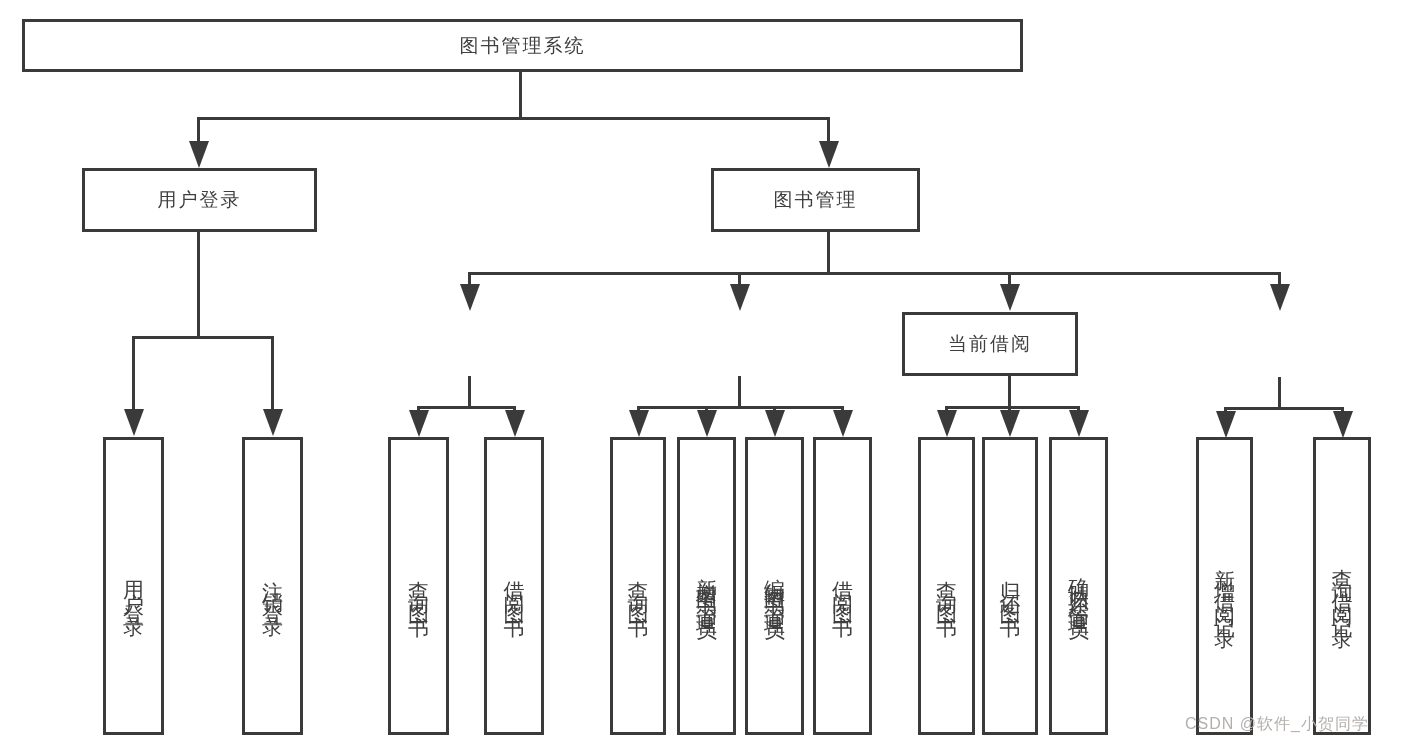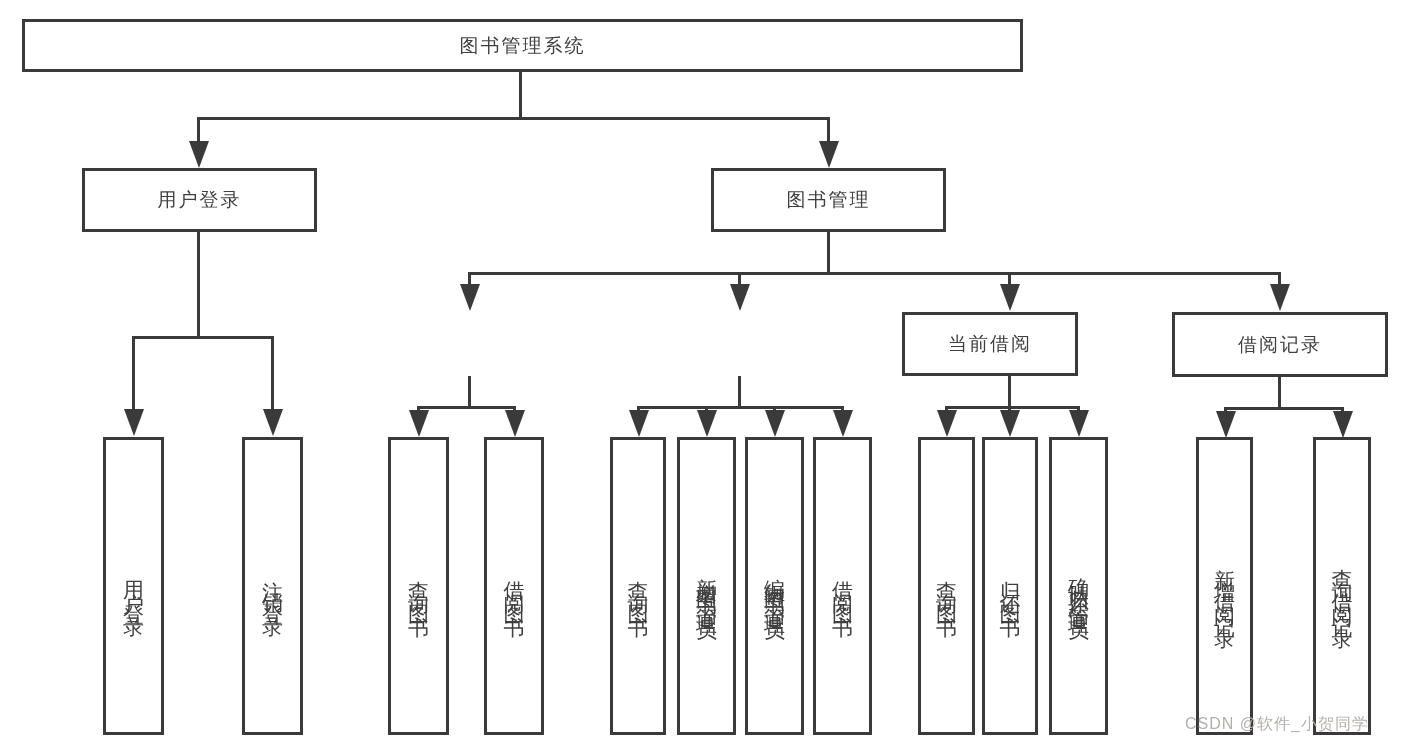--- a/index.html
+++ b/index.html
@@ -87,24 +87,23 @@
   <div class="ah" style="left:833px;top:410px;"></div>
   <div class="ah" style="left:937px;top:410px;"></div>
   <div class="ah" style="left:1000px;top:410px;"></div>
   <div class="ah" style="left:1069px;top:410px;"></div>
   <div class="ah" style="left:1216px;top:411px;"></div>
   <div class="ah" style="left:1333px;top:411px;"></div>
 
   <div class="node hnode" style="left:22px;top:13px;width:1001px;height:53px;margin-top:6px;">图书管理系统</div>
 
   <div class="node hnode" style="left:82px;top:168px;width:235px;height:64px;">用户登录</div>
-  <div class="node hnode" style="left:711px;top:168px;width:235px;height:64px;">图书管理</div>
+  <div class="node hnode" style="left:711px;top:168px;width:209px;height:64px;">图书管理</div>
 
   <div class="node hnode" style="left:902px;top:312px;width:176px;height:64px;">当前借阅</div>
-  <div class="node hnode" style="left:1172px;top:312px;width:216px;height:65px;">借阅记录</div>
 
   <div class="node vnode" style="left:103px;top:437px;width:61px;height:298px;">用户登录</div>
   <div class="node vnode" style="left:242px;top:437px;width:61px;height:298px;">注销登录</div>
 
   <div class="node vnode" style="left:388px;top:437px;width:61px;height:298px;">查询图书</div>
   <div class="node vnode" style="left:484px;top:437px;width:60px;height:298px;">借阅图书</div>
 
   <div class="node vnode" style="left:610px;top:437px;width:56px;height:298px;">查询图书</div>
   <div class="node vnode long" style="left:677px;top:437px;width:59px;height:298px;">新增图书（管理员）</div>
   <div class="node vnode long" style="left:745px;top:437px;width:59px;height:298px;">编辑图书（管理员）</div>

